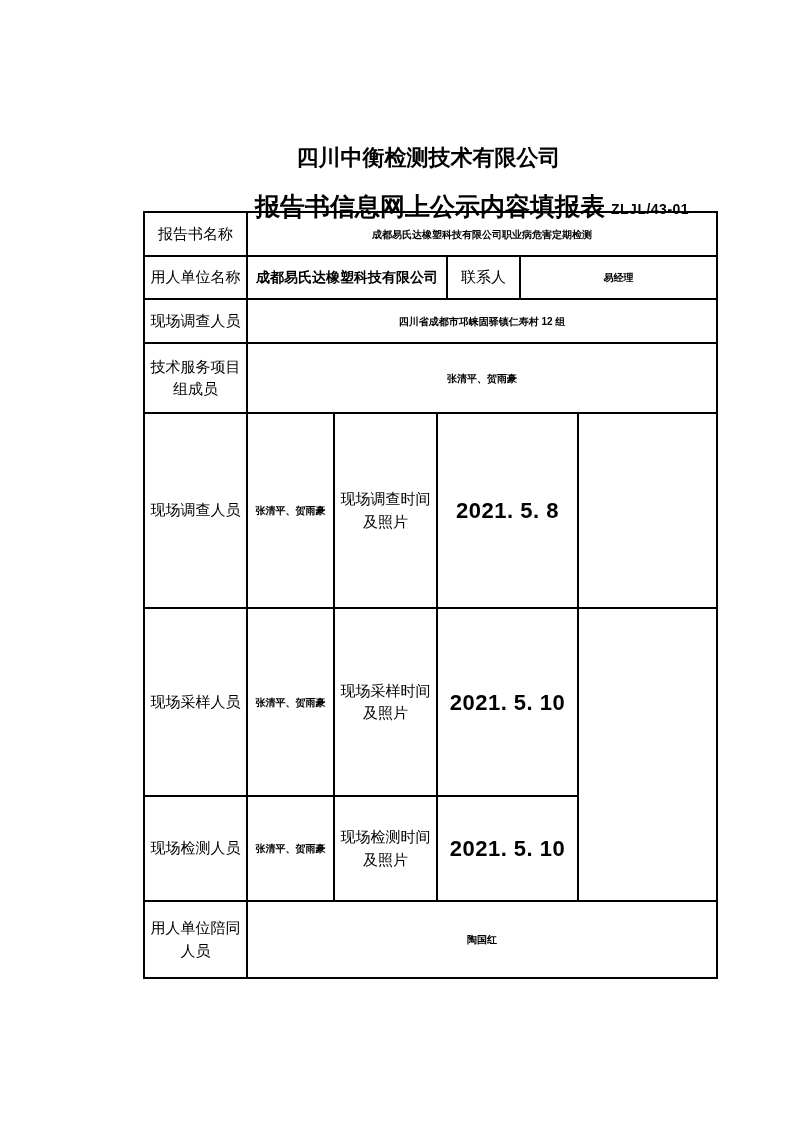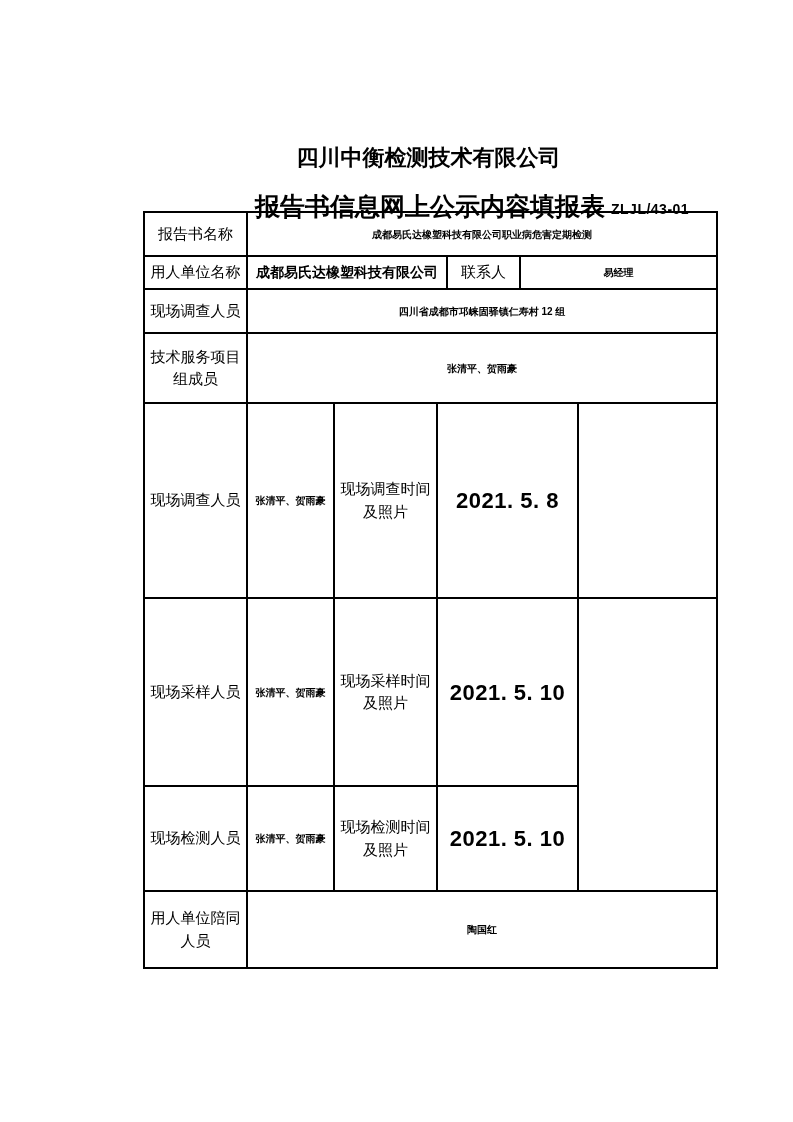--- a/index.html
+++ b/index.html
@@ -56,21 +56,21 @@
     padding: 2px;
     line-height: 1.5;
     overflow: hidden;
     word-break: break-all;
   }
   td.label   { font-size: 15px;   font-weight: 400; }
   td.value   { font-size: 10px; font-weight: 700; }
   td.value-sm{ font-size: 14px;   font-weight: 700; }
   td.date    { font-size: 22px;   font-weight: 700; letter-spacing: 0.5px; white-space: nowrap; }
   tr.r1 { height: 44px; }
-  tr.r2 { height: 33px; }
+  tr.r2 { height: 43px; }
   tr.r3 { height: 44px; }
   tr.r4 { height: 70px; }
   tr.r5 { height: 195px; }
   tr.r6 { height: 188px; }
   tr.r7 { height: 105px; }
   tr.r8 { height: 77px; }
 </style>
 </head>
 <body>
 

